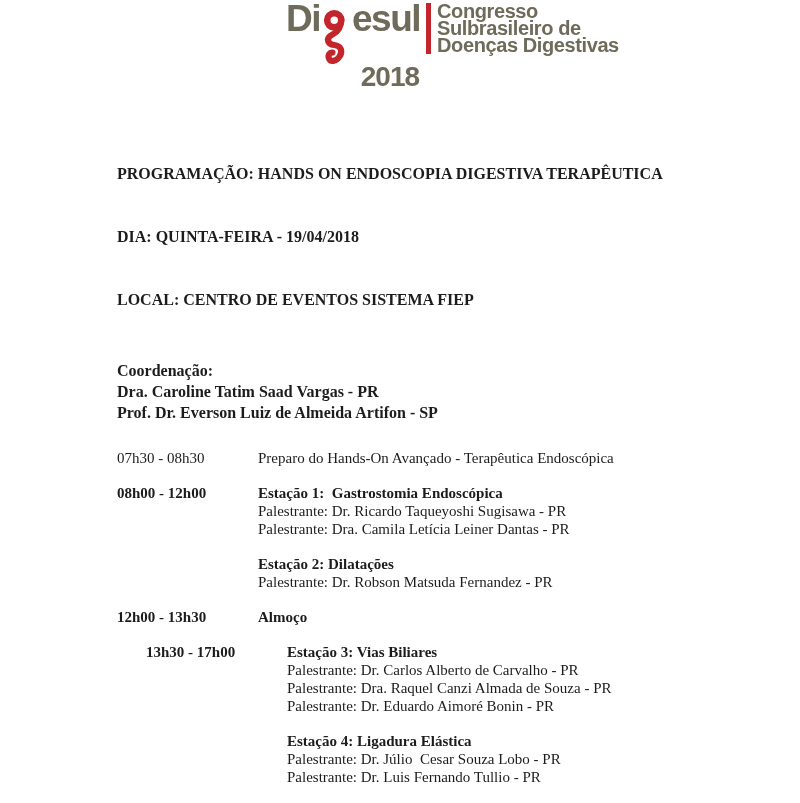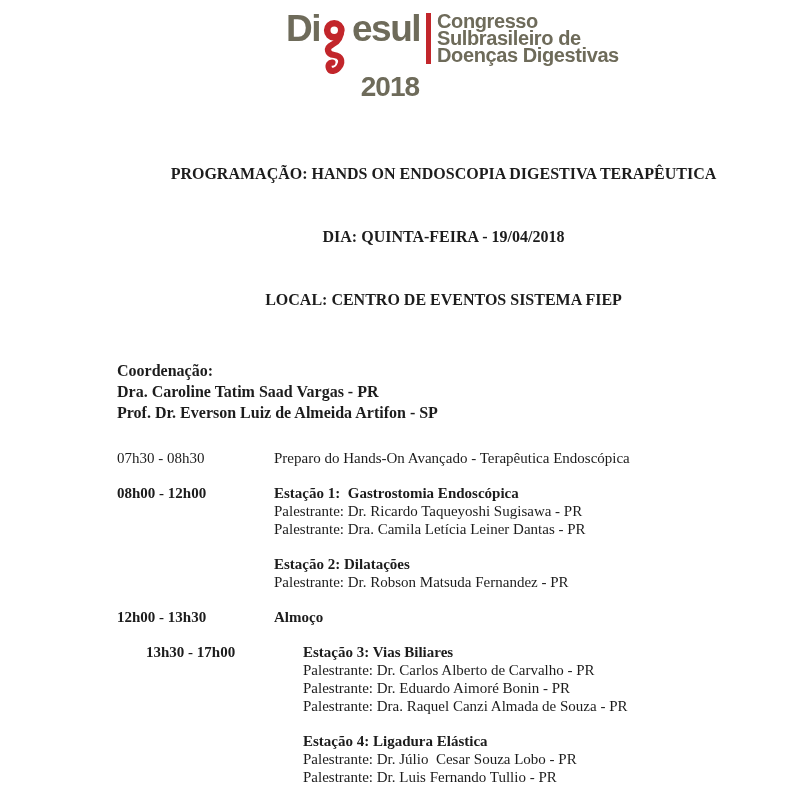--- a/index.html
+++ b/index.html
@@ -16,21 +16,21 @@
     position: relative;
     font-family: "Liberation Serif", serif;
     color: var(--ink);
   }
 
   
   .logo-area { position: relative; height: 105px; }
   .logo {
     position: absolute;
     left: 286px;
-    top: 10px;
+    top: 0;
     display: flex;
     align-items: flex-start;
   }
   .logo-left { display: flex; flex-direction: column; }
   .brand-row {
     display: flex;
     align-items: flex-start;
     font-family: "Liberation Sans", sans-serif;
     font-weight: bold;
     font-size: 37px;
@@ -75,40 +75,38 @@
     white-space: nowrap;
   }
 
   
   .header-info {
     margin: 16px 30px 0 117px;
     font-weight: bold;
     font-size: 16px;
     line-height: 21px;
     white-space: pre-wrap;
-    text-align: center;
   }
   .coordination {
     margin: 29px 30px 0 117px;
     font-weight: bold;
     font-size: 16px;
     line-height: 21px;
   }
 
   
   .schedule {
     margin: 26px 20px 0 117px;
     font-size: 15px;
     line-height: 18px;
   }
   .entry {
     display: grid;
     grid-template-columns: 141px 1fr;
     margin-bottom: 17px;
-    gap: 16px;
   }
   .entry:last-child { margin-bottom: 0; margin-left: 29px; }
   .time { font-weight: normal; white-space: nowrap; }
   .time.bold { font-weight: bold; font-family: Liberation Serif, serif; }
   .block { margin-bottom: 17px; }
   .block:last-child { margin-bottom: 0; }
   .block-title { font-weight: bold; white-space: pre-wrap; }
   .block-line { white-space: pre-wrap; }
 </style>
 </head>
@@ -178,22 +176,22 @@
           <div class="block-title">Almoço</div>
         </div>
       </div>
     </div>
     <div class="entry">
       <div class="time bold">13h30 - 17h00</div>
       <div class="content">
         <div class="block">
           <div class="block-title">Estação 3: Vias Biliares</div>
           <div class="block-line">Palestrante: Dr. Carlos Alberto de Carvalho - PR</div>
+          <div class="block-line">Palestrante: Dra. Raquel Canzi Almada de Souza - PR</div>
           <div class="block-line">Palestrante: Dr. Eduardo Aimoré Bonin - PR</div>
-          <div class="block-line">Palestrante: Dra. Raquel Canzi Almada de Souza - PR</div>
         </div>
         <div class="block">
           <div class="block-title">Estação 4: Ligadura Elástica</div>
           <div class="block-line">Palestrante: Dr. Júlio  Cesar Souza Lobo - PR</div>
           <div class="block-line">Palestrante: Dr. Luis Fernando Tullio - PR</div>
         </div>
       </div>
     </div>
   </div>
 

